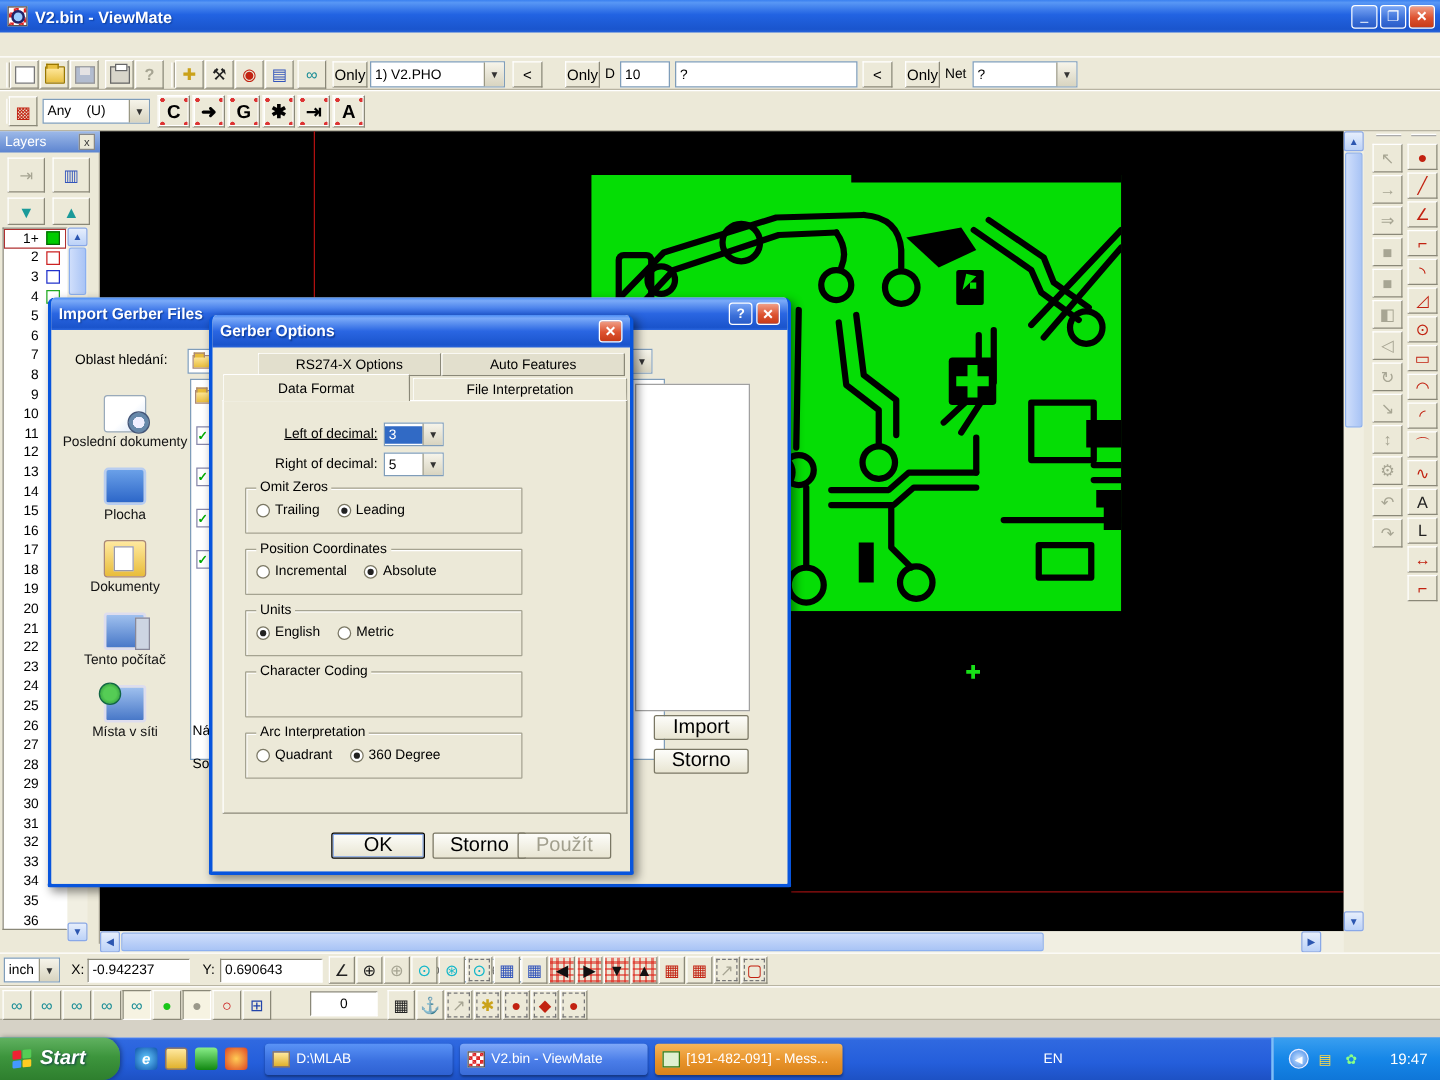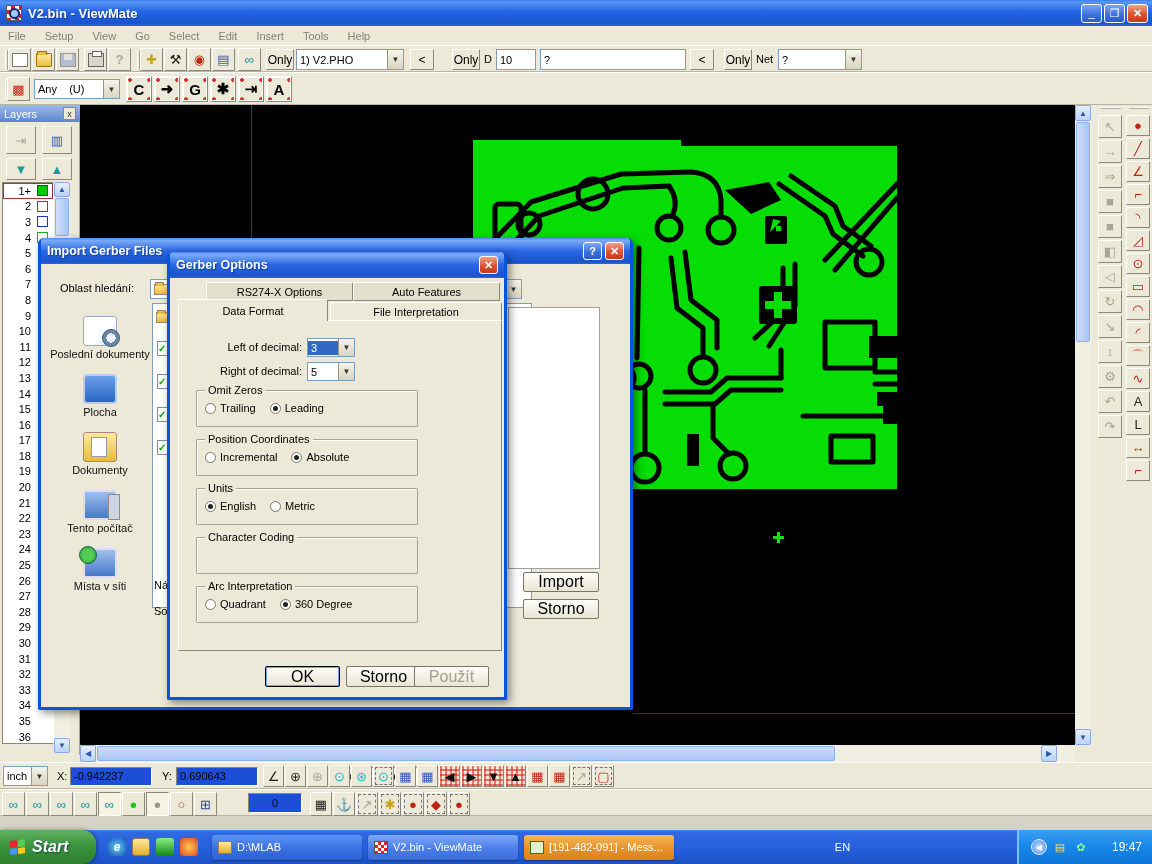--- a/index.html
+++ b/index.html
@@ -25,21 +25,21 @@
 
   .menubar{left:0;top:26px;width:1152px;height:19px;background:#ece9d8;display:flex;align-items:center;
     padding-left:8px;gap:19px;color:#848274;}
   .menubar span{cursor:default;}
 
   
   .tbar{background:#ece9d8;border-top:1px solid #fff;border-bottom:1px solid #b8b4a2;}
   .tbtn{background:#ece9d8;border:1px solid;border-color:#fff #8a8878 #8a8878 #fff;
     display:flex;align-items:center;justify-content:center;font-size:12px;}
   .tbtn.dis{color:#a7a593;}
-  .sunk{border:1px solid;border-color:#8a8878 #fff #fff #8a8878;background:#1d4ed8;}
+  .sunk{border:1px solid;border-color:#8a8878 #fff #fff #8a8878;background:#ffffff;}
   .whitebox{border:1px solid #7f9db9;background:#fff;padding:1px 3px;display:flex;align-items:center;}
   .combo{border:1px solid #7f9db9;background:#fff;display:flex;align-items:center;}
   .combo .cval{flex:1;padding:1px 3px;white-space:pre;overflow:hidden;}
   .drop{width:16px;height:100%;background:linear-gradient(180deg,#f6f4ea,#d8d4c0);border-left:1px solid #9a9884;
     display:flex;align-items:center;justify-content:center;font-size:8px;color:#333;}
   .grip{width:3px;height:20px;border-left:1px solid #fff;border-right:1px solid #a8a494;margin:0 3px;}
 
   
   .ic{position:relative;width:16px;height:14px;}
   .ic-new{background:#fff;border:1px solid #777;}
@@ -169,32 +169,20 @@
   <div class="abs titlebar">
     <div class="appicon"></div>
     <div class="titletext">V2.bin - ViewMate</div>
     <div class="winbtns">
       <div class="wbtn">_</div>
       <div class="wbtn">❐</div>
       <div class="wbtn close">✕</div>
     </div>
   </div>
 
-  <div class="abs menubar">
-
-  <span>File</span>
-      <span>Setup</span>
-      <span>View</span>
-      <span>Go</span>
-      <span>Select</span>
-      <span>Edit</span>
-      <span>Insert</span>
-      <span>Tools</span>
-      <span>Help</span>
-    </div>
 
   <div class="abs tbar" style="left:0;top:45px;width:1152px;height:27px;">
     <div class="abs grip" style="left:2px;top:4px;"></div>
     <div class="abs tbtn" style="left:8px;top:2px;width:23px;height:23px;">
         <span class="ic ic-new"></span>
       </div>
     <div class="abs tbtn" style="left:32px;top:2px;width:23px;height:23px;">
         <span class="ic ic-open"></span>
       </div>
     <div class="abs tbtn dis" style="left:56px;top:2px;width:23px;height:23px;">
@@ -680,21 +668,21 @@
     <div class="abs" style="left:10px;top:30px;width:320px;height:19px;display:flex;">
 
     <div class="tab back" style="flex:1;height:19px;margin-left:26px;">RS274-X Options</div>
         <div class="tab back" style="flex:1;height:19px;">Auto Features</div>
       </div>
     <div class="abs tab" style="left:8px;top:47px;width:150px;height:22px;border-bottom:none;z-index:3;background:#ece9d8;">Data Format</div>
     <div class="abs tab" style="left:160px;top:50px;width:172px;height:19px;">File Interpretation</div>
 
     <div class="abs tabpanel" style="left:8px;top:68px;width:324px;height:331px;"></div>
 
-    <div class="abs" style="left:28px;top:89px;width:104px;text-align:right;">Left of decimal:</div>
+    <div class="abs" style="left:28px;top:89px;width:104px;text-align:right;text-decoration:underline;">Left of decimal:</div>
     <div class="abs combo" style="left:137px;top:86px;width:48px;height:19px;">
       <span class="cval" style="background:#316ac5;color:#fff;">3</span>
       <span class="drop">▼</span>
     </div>
     <div class="abs" style="left:28px;top:113px;width:104px;text-align:right;">Right of decimal:</div>
     <div class="abs combo" style="left:137px;top:110px;width:48px;height:19px;">
       <span class="cval">5</span>
       <span class="drop">▼</span>
     </div>
 

